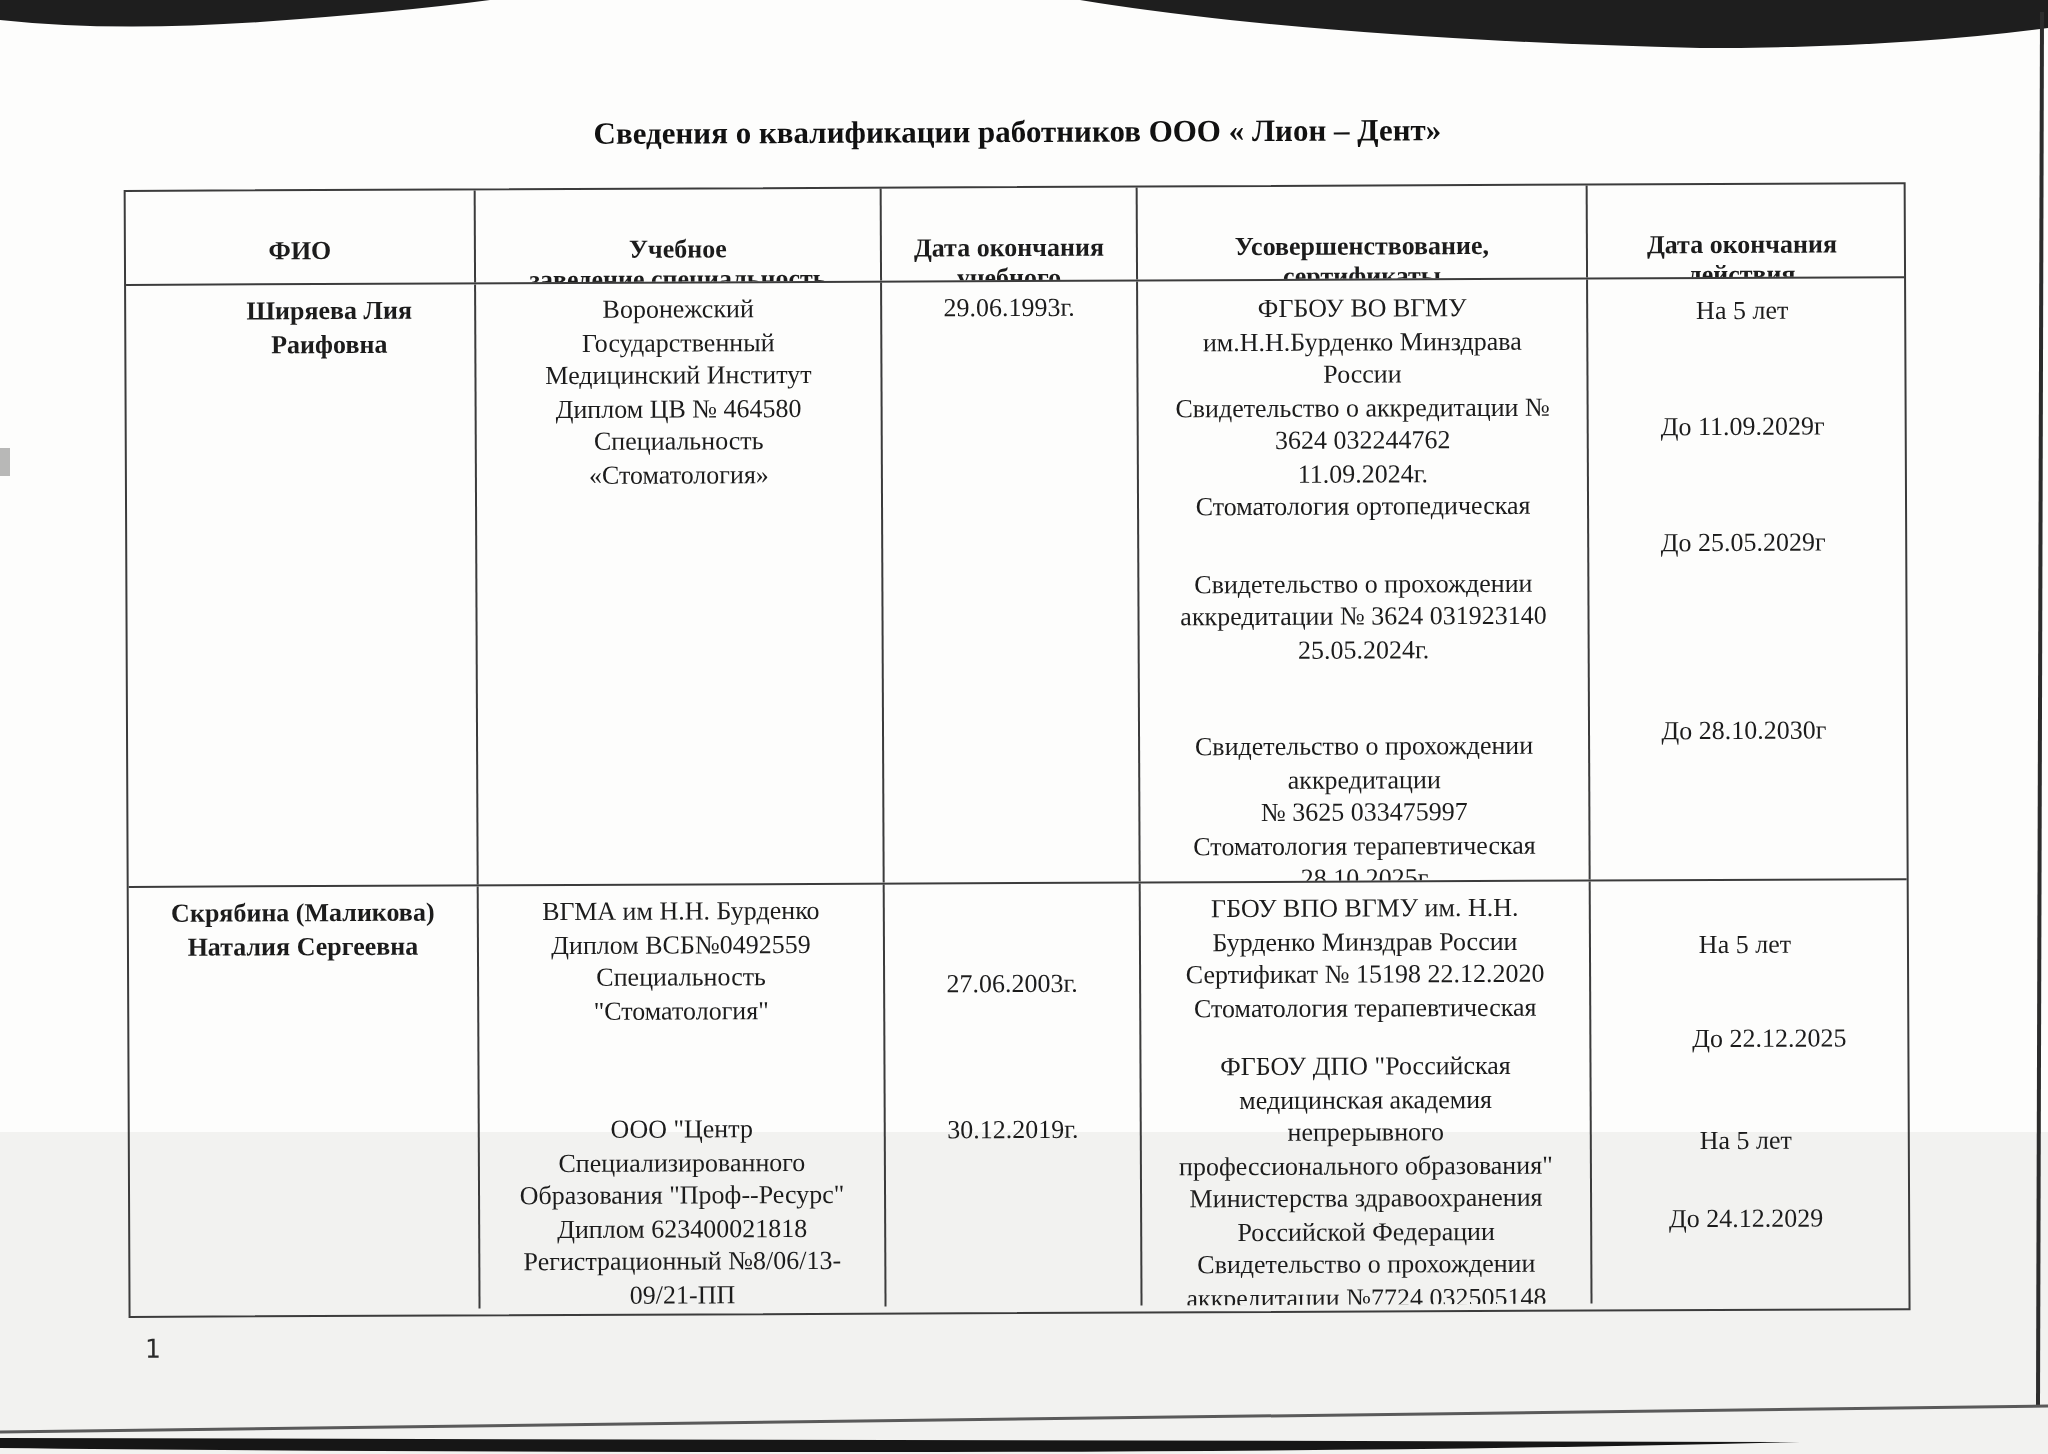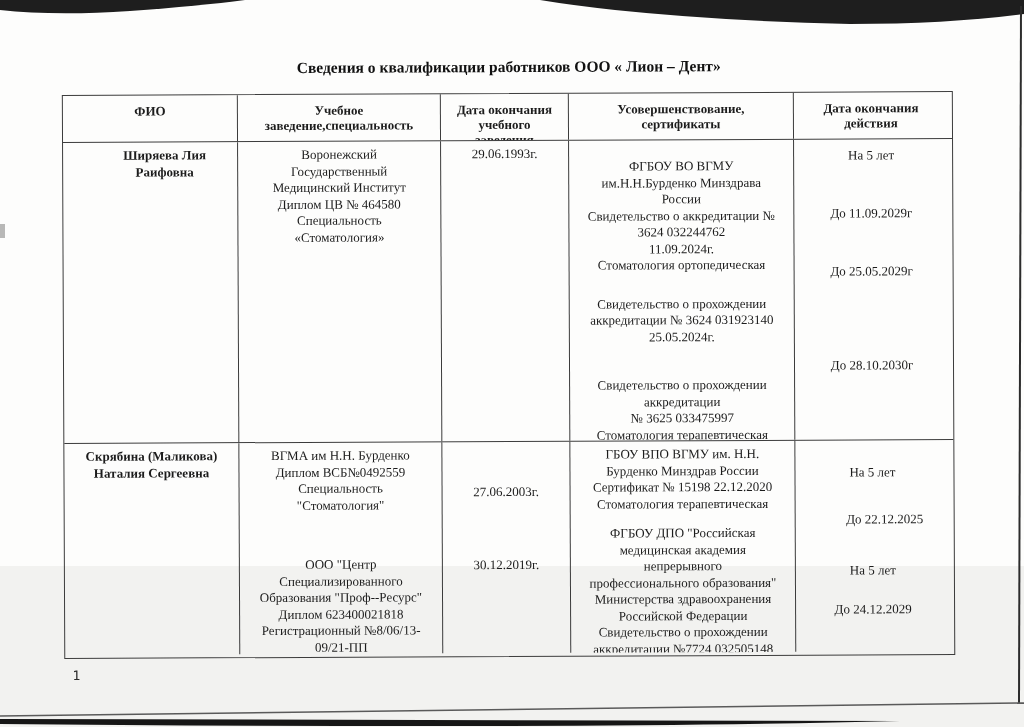--- a/index.html
+++ b/index.html
@@ -34,21 +34,21 @@
   .t-row.r1{height:301px;border-bottom:1.6px solid #3c3c3c;}
   .t-row.r2{height:211px;}
   .t-cell{
     border-right:1.4px solid #3c3c3c;box-sizing:border-box;
     text-align:center;overflow:hidden;position:relative;
   }
   .t-cell:last-child{border-right:none;}
   .hdr-cell{
     font-weight:bold;font-size:13px;line-height:15px;
     display:flex;align-items:flex-start;justify-content:center;
-    padding-top:8px;white-space:pre-line;
+    padding-top:22px;white-space:pre-line;
   }
   .blk{white-space:pre-line;line-height:16.5px;}
   .bold{font-weight:bold;}
   .page-number{
     position:absolute;left:71px;top:666px;
     font-family:"DejaVu Sans Mono","Liberation Mono",monospace;
     font-size:13px;color:#2a2a2a;
   }
   .artifacts{position:absolute;left:0;top:0;width:1024px;height:727px;pointer-events:none;}
 </style>
@@ -86,21 +86,21 @@
 Государственный
 Медицинский Институт
 Диплом ЦВ № 464580
 Специальность
 «Стоматология»</div>
         </div>
         <div class="t-cell">
           <div class="blk" style="margin-top:5px;">29.06.1993г.</div>
         </div>
         <div class="t-cell">
-          <div class="blk" style="margin-top:18px;">ФГБОУ ВО ВГМУ
+          <div class="blk" style="margin-top:6px;">ФГБОУ ВО ВГМУ
 им.Н.Н.Бурденко Минздрава
 России
 Свидетельство о аккредитации №
 3624 032244762
 11.09.2024г.
 Стоматология ортопедическая</div>
           <div class="blk" style="margin-top:22px;">Свидетельство о прохождении
 аккредитации № 3624 031923140
 25.05.2024г.</div>
           <div class="blk" style="margin-top:32px;">Свидетельство о прохождении

